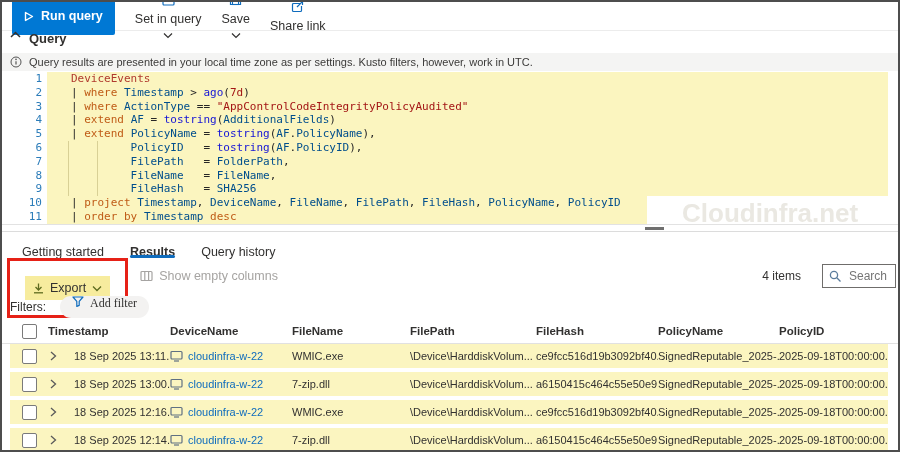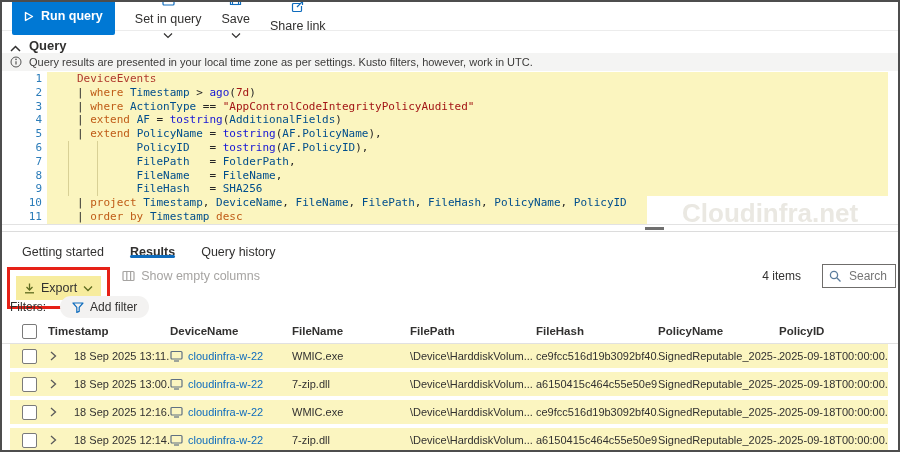--- a/index.html
+++ b/index.html
@@ -8,34 +8,34 @@
 
   
   .toolbar{position:absolute;top:0;left:0;right:0;height:28px;display:flex;align-items:center;
            padding-left:10px;gap:20px;border-bottom:1px solid #ececec;background:#fff;}
   .btn-run{display:inline-flex;align-items:center;gap:7px;background:#0078d4;color:#fff;height:22px;
            padding:8px 12px;border-radius:2px;font-size:12.5px;font-weight:700;cursor:pointer;}
   .tb-item{display:inline-flex;align-items:center;gap:6px;font-size:12.5px;color:#323130;cursor:pointer;flex-direction:column;}
   svg{display:block;}
 
   
-  .query-hdr{position:absolute;top:29px;left:0;right:0;height:22px;display:flex;align-items:flex-end;
+  .query-hdr{position:absolute;top:29px;left:0;right:0;height:22px;display:flex;align-items:flex-start;
              gap:8px;padding-left:8px;font-weight:700;font-size:13px;}
 
   
   .info-bar{position:absolute;top:51px;left:0;right:0;height:18px;background:#f4f4f3;display:flex;
             align-items:center;gap:7px;padding-left:8px;font-size:11px;color:#3b3a39;}
 
   
   .editor{position:absolute;top:69px;left:0;right:0;height:153px;background:#fff;
           font-family:"DejaVu Sans Mono","Liberation Mono",monospace;font-size:11px;line-height:13.8px;}
   .gutter{position:absolute;left:0;top:1px;width:40px;text-align:right;color:#2b7cb9;}
   .ln{height:13.8px;}
   .code-lines{position:absolute;left:45px;top:1px;right:10px;}
-  .code-line{height:13.8px;white-space:pre;padding-left:30px;background:#fbf5bf;}
+  .code-line{height:13.8px;white-space:pre;padding-left:24px;background:#fbf5bf;}
   .code-line.short{background:linear-gradient(to right,#fbf5bf 0,#fbf5bf 600px,#ffffff 600px);}
   .tok-kw{color:#bf5b16}.tok-tbl{color:#b03a2e}.tok-col{color:#004e8c}
   .tok-fn{color:#1414d6}.tok-str{color:#a31515}.tok-op{color:#262626}
   .iguide{position:absolute;width:0;border-left:1px solid rgba(125,112,40,.28);}
 
   .watermark{position:absolute;top:196px;left:680px;font-size:26px;font-weight:700;color:#eae8e2;}
 
   
   .hscroll{position:absolute;top:222px;left:0;right:0;height:7px;border-top:1px solid #e2e2e2;}
   .hthumb{position:absolute;top:2px;left:643px;width:19px;height:3px;background:#6f6f6f;cursor:pointer;}
@@ -44,35 +44,35 @@
   
   .tabs{position:absolute;top:230px;left:0;right:0;height:27px;display:flex;align-items:center;
         padding-left:20px;gap:26px;}
   .tab{font-size:12.5px;position:relative;height:100%;display:flex;align-items:flex-end;cursor:pointer;}
   .tab.active{font-weight:700;}
   .tab.active::after{content:"";position:absolute;left:0;right:0;bottom:1px;height:3px;background:#0f6cbd;border-radius:2px;}
 
   
   .results-toolbar{position:absolute;top:257px;left:0;right:0;height:34px;display:flex;align-items:center;
                    padding:0 2px 0 5px;}
-  .export-wrap{border:3px solid #e62117;padding:6px;display:inline-flex;margin-top:24px;}
+  .export-wrap{border:3px solid #e62117;padding:15px;display:inline-flex;margin-top:24px;}
   .btn-export{display:inline-flex;align-items:center;gap:6px;background:#f7ec9e;height:24px;padding:0 8px;
               font-size:12.5px;color:#323130;cursor:pointer;}
   .show-empty{display:inline-flex;align-items:center;gap:6px;color:#a6a4a2;font-size:12.5px;margin-left:12px;}
   .spacer{flex:1;}
   .items-count{font-size:12px;margin-right:21px;}
   .searchbox{display:flex;align-items:center;gap:5px;border:1px solid #6f6d6b;height:22px;width:66px;
              padding-left:6px;background:#fff;}
   .searchbox input{border:none;outline:none;width:44px;font-size:12px;font-family:inherit;color:#323130;background:transparent;}
 
   
   .filters-row{position:absolute;top:292px;left:0;right:0;height:26px;display:flex;align-items:center;
                padding-left:8px;font-size:12px;}
-  .pill{display:inline-flex;align-items:center;gap:6px;background:#f3f2f1;border-radius:13px;height:22px;
-        padding:0 12px;margin-left:14px;font-size:12px;cursor:pointer;}
+  .pill{display:inline-flex;gap:6px;background:#f3f2f1;border-radius:13px;height:22px;
+        padding:0 12px;margin-left:14px;font-size:12px;cursor:pointer;font-family:Liberation Serif, serif;}
 
   
   .thead{position:absolute;top:317px;left:0;right:0;height:24px;display:grid;
          grid-template-columns:26px 122px 122px 118px 126px 122px 121px 1fr;align-items:center;
          padding-left:20px;font-size:11.5px;font-weight:700;border-bottom:1px solid #e1e1e1;}
   .tbody{position:absolute;top:342px;left:8px;right:10px;}
   .trow{display:grid;grid-template-columns:26px 26px 96px 122px 118px 126px 122px 121px 1fr;align-items:center;
         height:24px;margin-bottom:4px;background:#fbf5c0;padding-left:12px;font-size:11px;cursor:pointer;}
   .cell{white-space:nowrap;overflow:hidden;}
   .cb{width:15px;height:15px;border:1px solid #7a7a7a;border-radius:2px;background:#fff;box-sizing:border-box;cursor:pointer;}

